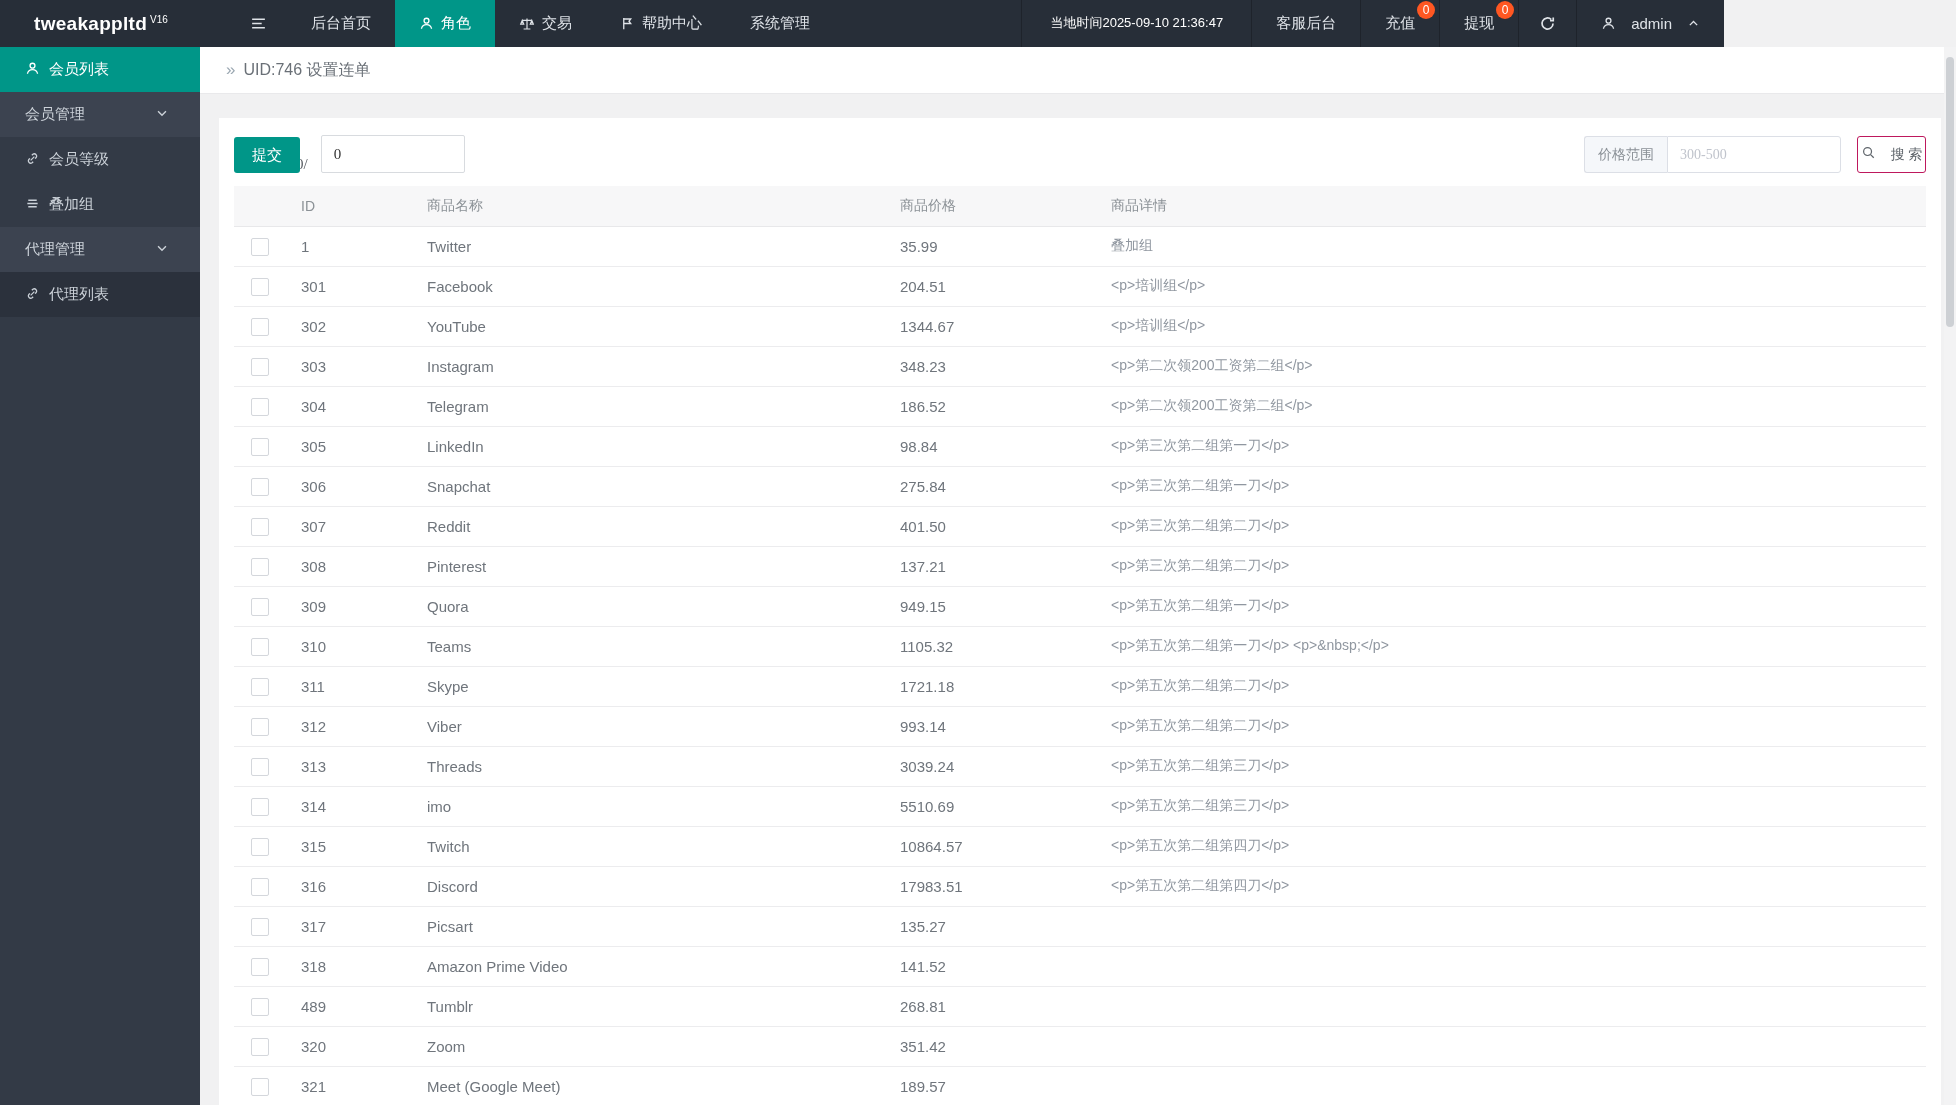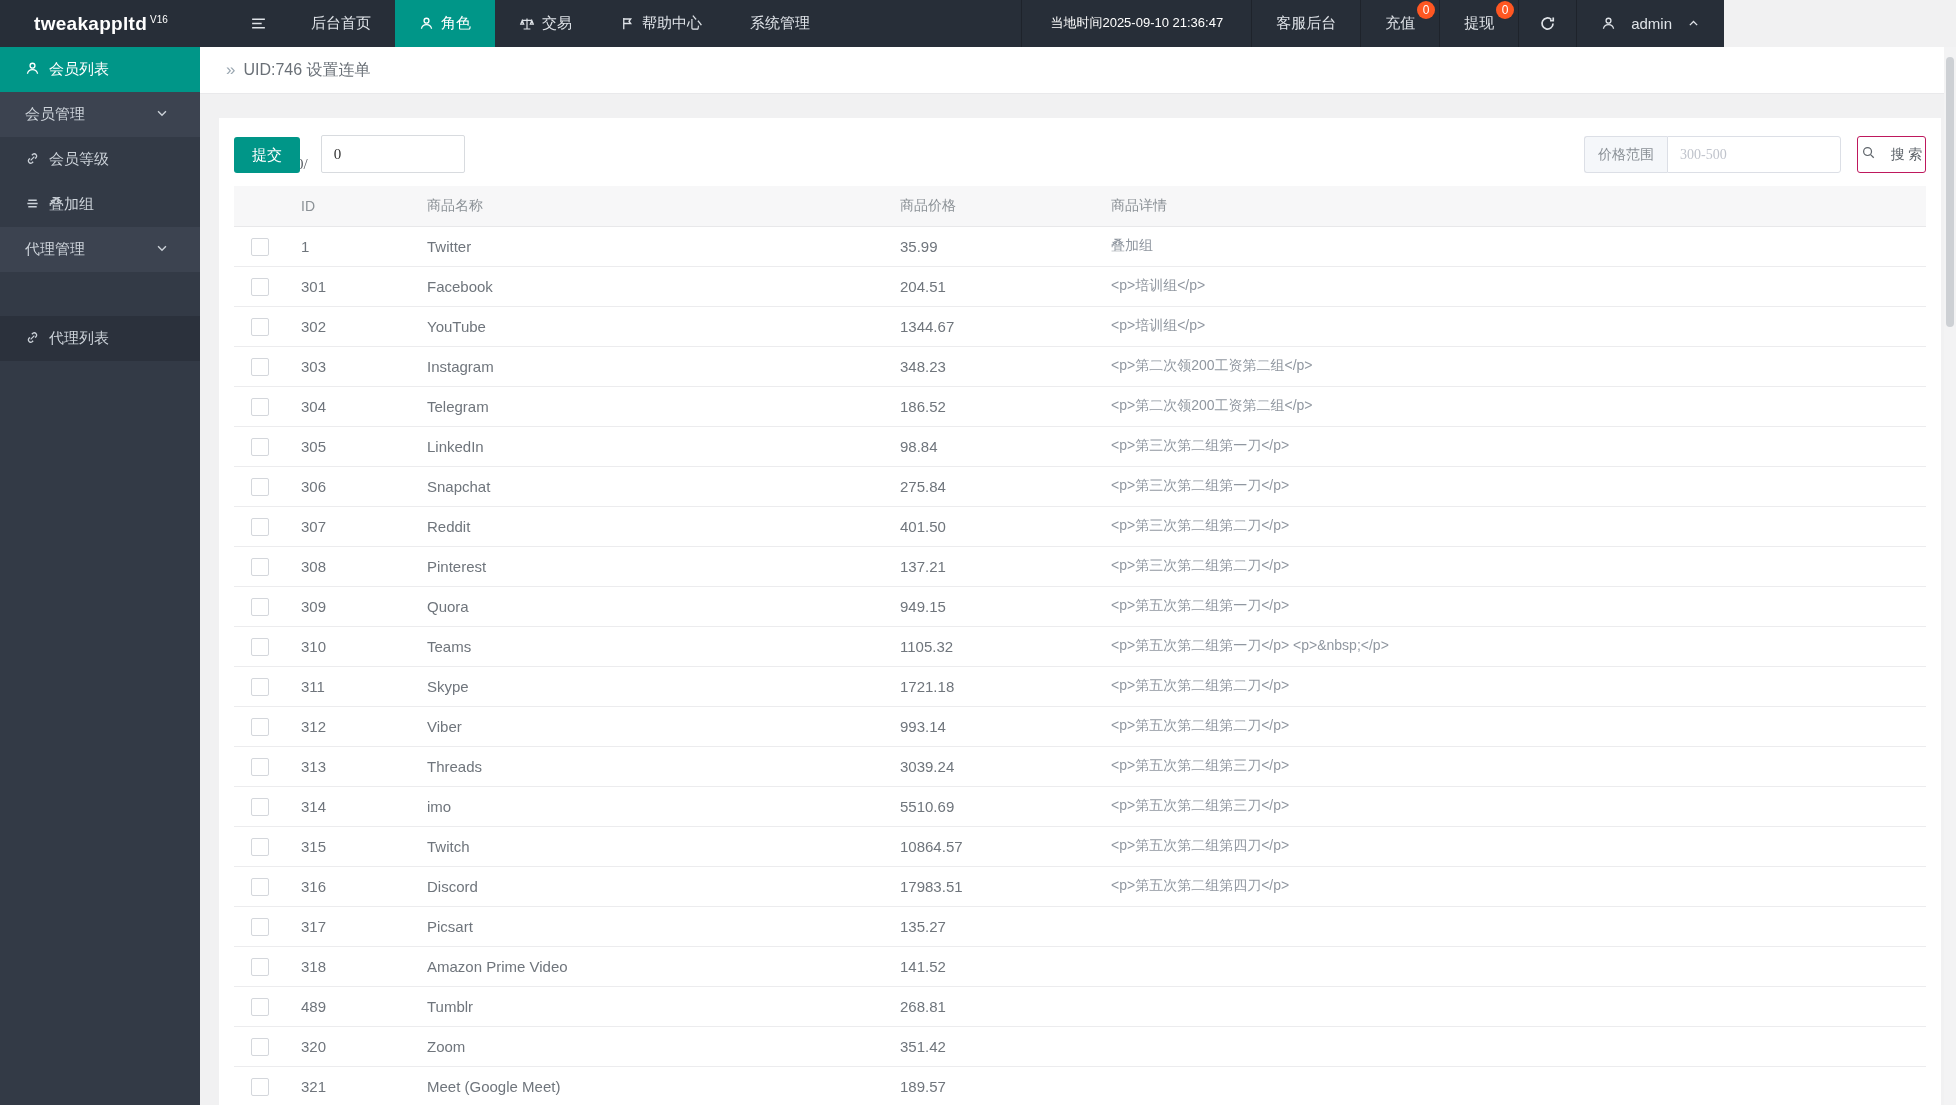--- a/index.html
+++ b/index.html
@@ -22,21 +22,21 @@
   .badge { position:absolute; top:1px; right:4px; min-width:18px; height:18px; border-radius:9px; background:#ff5722; color:#fff; font-size:12px; line-height:18px; text-align:center; padding:0 4px; }
   .admin-item { gap:15px; }
 
   
   .sidebar { position:absolute; top:47px; left:0; width:200px; height:1058px; background:#333a46; z-index:20; }
   .side-item { height:45px; display:flex; align-items:center; color:#ccd2d9; font-size:15px; padding-left:25px; cursor:pointer; position:relative; }
   .side-item .chev { position:absolute; right:22px; }
   .side-item.header { background:#3c4350; }
   .side-item svg { margin-right:9px; }
   .side-item.active { background:#009688; color:#fff; }
-  .side-item.sub-dark { background:#2b313c;margin-top:44px; }
+  .side-item.sub-dark { background:#2b313c; }
 
   
   .main { position:absolute; top:47px; left:200px; width:1756px; height:1058px; background:#f1f1f2; overflow:hidden; }
   .breadcrumb-bar { height:47px; background:#fff; border-bottom:1px solid #e9e9eb; display:flex; align-items:center; padding-left:26px; font-size:16px; color:#6a7077; }
   .crumb-icon { color:#9aa7b1; font-size:17px; margin-right:8px; }
 
   .card { position:absolute; left:19px; right:15px; top:71px; bottom:0; background:#fff; padding:17px 0 0 0; }
   .card-inner { padding:0 15px; }
 
   

